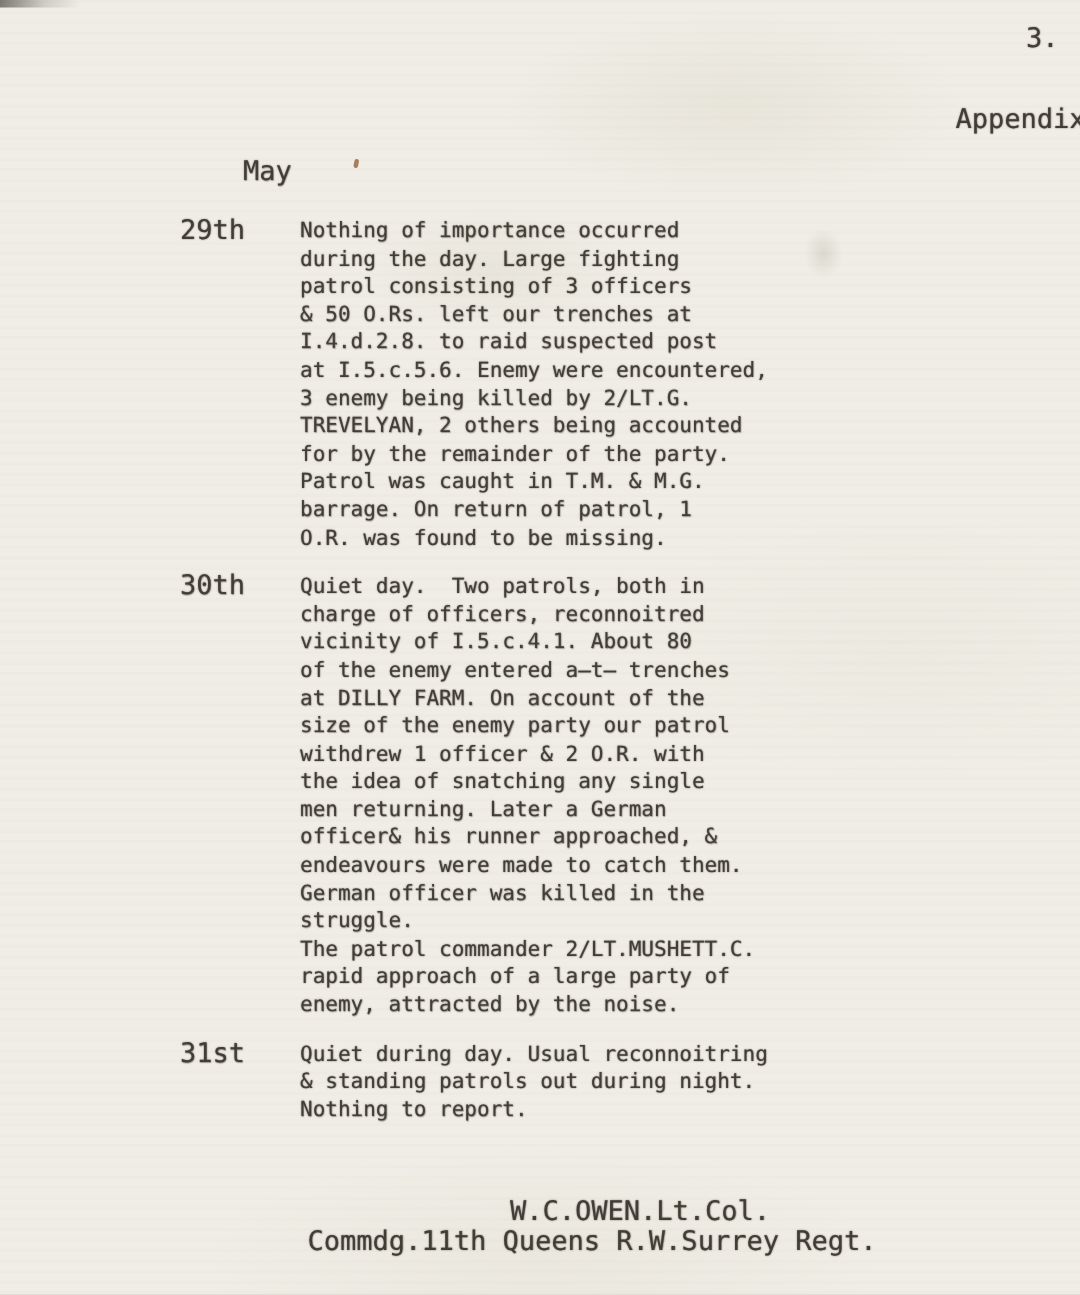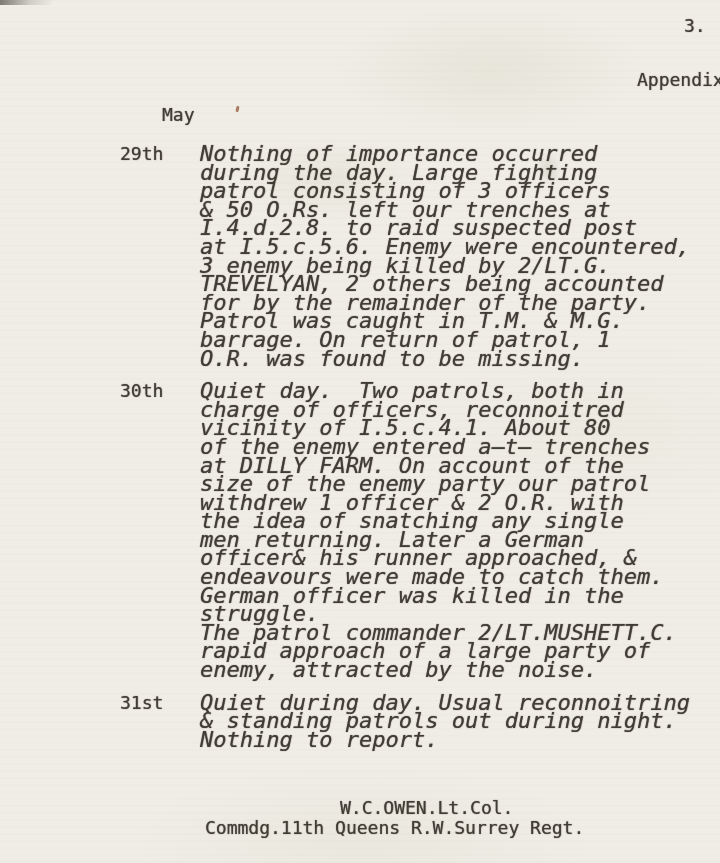--- a/index.html
+++ b/index.html
@@ -86,23 +86,22 @@
   }
   .entry-date {
     flex: none;
     width: 80px;
     font-size: 18px;
     line-height: 18.6px;
     white-space: pre;
   }
   .entry-body {
     flex: none;
-    font-size: 22px;
+    font-size: 14px;
     line-height: 18.6px;
-    font-style: italic;
   }
   .line {
     white-space: pre;
   }
   .signature {
     position: absolute;
     top: 798px;
     left: 205px;
     font-size: 18px;
     line-height: 19.5px;

